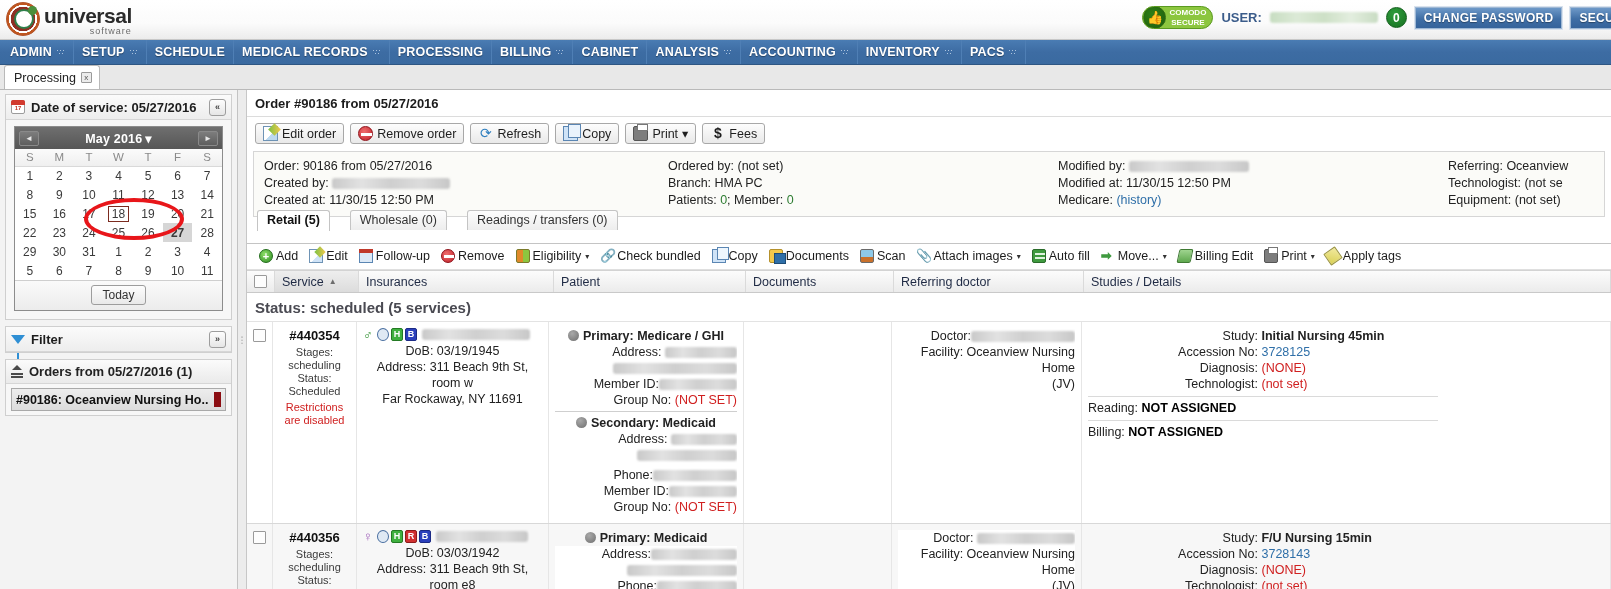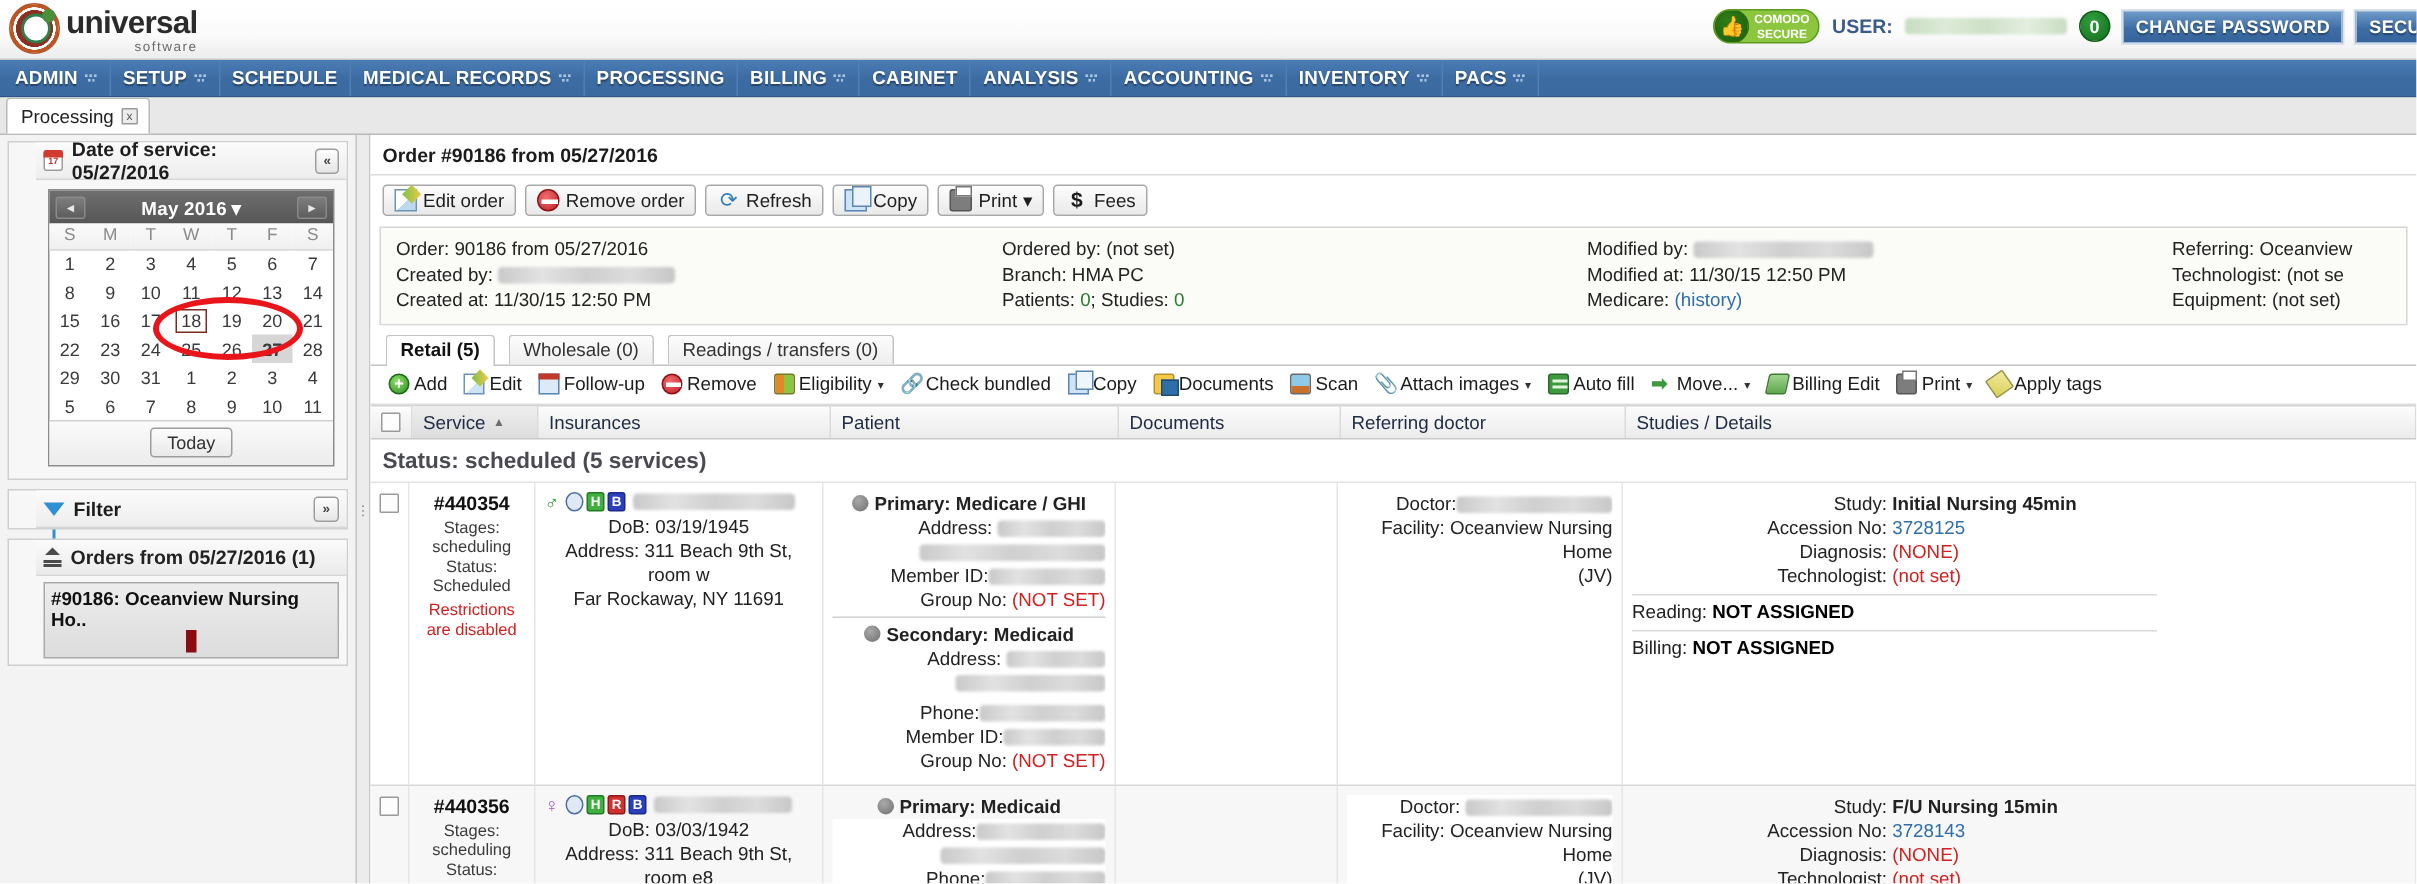--- a/index.html
+++ b/index.html
@@ -139,21 +139,21 @@
   }
 
   
   .left{
     width:238px; flex:0 0 238px;
     background:#f3f3f3;
     border-right:1px solid #c3c3c3;
     padding:4px 5px 0 5px;
   }
   .panel{
-    background:#f7f7f7; border:1px solid #cfcfcf; margin-bottom:6px;padding-left:18px;
+    background:#f7f7f7; border:1px solid #cfcfcf; margin-bottom:6px;
   }
   .panel-hd{
     display:flex;align-items:center;gap:6px;
     height:25px; padding:0 5px;
     background:linear-gradient(to bottom,#fbfbfb,#ededed);
     border-bottom:1px solid #d6d6d6;
     font-weight:bold;font-size:13px;color:#1d1d1d;
   }
   .panel-hd .spacer{margin-left:auto;}
   .chev-btn{
@@ -241,21 +241,21 @@
   .order-hd{
     display:flex;align-items:center;gap:6px;height:24px;padding:0 5px;
     background:linear-gradient(to bottom,#fbfbfb,#eaeaea);
     border-bottom:1px solid #d6d6d6;font-weight:bold;font-size:13px;
   }
   .order-item{
     margin:4px 5px; padding:3px 4px;
     background:linear-gradient(to bottom,#ededed,#dcdcdc);
     border:1px solid #a9a9a9;
     font-size:12.5px;font-weight:bold;color:#111;
-    display:flex;align-items:center;justify-content:space-between;flex-direction:column;
+    display:flex;align-items:center;justify-content:space-between;
   }
   .order-flag{ width:7px;height:15px;background:#8b0d12; }
 
   
   .splitter{
     width:9px;flex:0 0 9px;background:#ececec;border-right:1px solid #c7c7c7;
     display:flex;align-items:center;justify-content:center;
   }
   .splitter .grip{ font-size:9px;color:#8a8a8a; }
 
@@ -293,22 +293,22 @@
   }
   .infocol{ flex:1; padding:0 10px; }
   .infocol.c1{ flex:0 0 404px; }
   .infocol.c2{ flex:0 0 390px; }
   .infocol.c3{ flex:0 0 390px; }
   .infoline{ font-size:12.5px; line-height:17px; color:#222; white-space:nowrap; }
   .g{ color:#2e7d32; }
   .lnk{ color:#2f6fa8; }
 
   .tabs2{
-    display:flex;align-items:flex-end;gap:9px;
-    padding:7px 0 0 10px; border-bottom:1px solid #c4c4c4;
+    display:flex;align-items:flex-end;gap:20px;
+    padding:7px 0 13px 10px; border-bottom:1px solid #c4c4c4;
     background:#fff; height:27px;
   }
   .t2{
     height:20px;padding:0 9px;font-size:12.5px;color:#333;
     border:1px solid #c4c4c4;border-bottom:none;border-radius:3px 3px 0 0;
     background:linear-gradient(to bottom,#fdfdfd,#ededed);
     line-height:19px;
   }
   .t2.active{ background:#fff; font-weight:bold; color:#111; position:relative; top:1px; height:21px;}
 
@@ -642,21 +642,21 @@
 
     <div class="infobox">
       <div class="infocol c1">
         <div class="infoline"><span>Order:</span> <span>90186 from 05/27/2016</span></div>
         <div class="infoline"><span>Created by:</span> <span class="redact" style="width:118px"></span></div>
         <div class="infoline"><span>Created at:</span> <span>11/30/15 12:50 PM</span></div>
       </div>
       <div class="infocol c2">
         <div class="infoline"><span>Ordered by:</span> <span>(not set)</span></div>
         <div class="infoline"><span>Branch:</span> <span>HMA PC</span></div>
-        <div class="infoline"><span>Patients:</span> <span class="g">0</span><span>; Studies:</span> <span class="g">0</span></div>
+        <div class="infoline"><span>Patients:</span> <span class="g">0</span><span>; Member:</span> <span class="g">0</span></div>
       </div>
       <div class="infocol c3">
         <div class="infoline"><span>Modified by:</span> <span class="redact" style="width:120px"></span></div>
         <div class="infoline"><span>Modified at:</span> <span>11/30/15 12:50 PM</span></div>
         <div class="infoline"><span>Medicare:</span> <span class="lnk">(history)</span></div>
       </div>
       <div class="infocol" style="white-space:nowrap;overflow:hidden">
         <div class="infoline"><span>Referring:</span> <span>Oceanview</span></div>
         <div class="infoline"><span>Technologist:</span> <span>(not se</span></div>
         <div class="infoline"><span>Equipment:</span> <span>(not set)</span></div>

